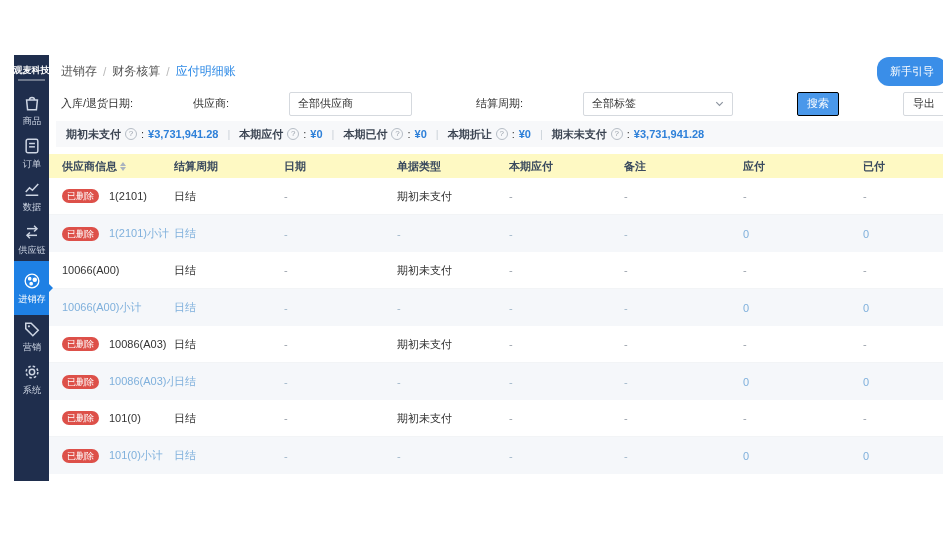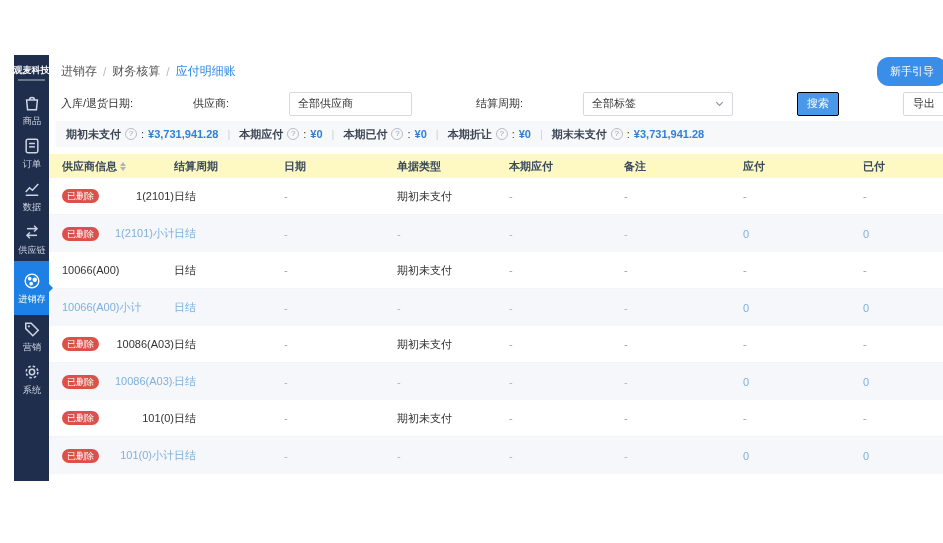--- a/index.html
+++ b/index.html
@@ -74,21 +74,21 @@
   .th { display:flex; align-items:center; gap:3px; }
   .sort-icon { display:inline-flex; flex-direction:column; gap:1px; }
   .sort-icon i { display:block; width:0; height:0; border-left:3px solid transparent; border-right:3px solid transparent; }
   .sort-up { border-bottom:4px solid #aab3bf; }
   .sort-down { border-top:4px solid #aab3bf; }
   .tbody .trow { height:37px; font-size:11px; color:#333; background:#fff; border-bottom:1px solid #f2f4f6; }
   .tbody .trow.subtotal { background:#f5f7fa; color:#8fb3d4; border-bottom:none; }
   .tbody .trow.subtotal .c-name, .tbody .trow.subtotal .c-cycle,
   .tbody .trow.subtotal .c-pay, .tbody .trow.subtotal .c-paid { color:#7fb0dc; }
   .cell { white-space:nowrap; overflow:hidden; }
-  .c-first { display:flex; align-items:center; gap:16px;justify-content:space-between; }
+  .c-first { display:flex; align-items:center; gap:10px; }
   .c-pay, .c-paid { padding-left:14px; }
   .dash { color:#9aa1ab; }
   .subtotal .dash { color:#9fb6c9; }
   .badge { background:#dd5049; color:#fff; font-size:9px; border-radius:8px; padding:1px 5px;
     line-height:12px; flex:0 0 auto; }
 </style>
 </head>
 <body>
 
 <div class="app">

